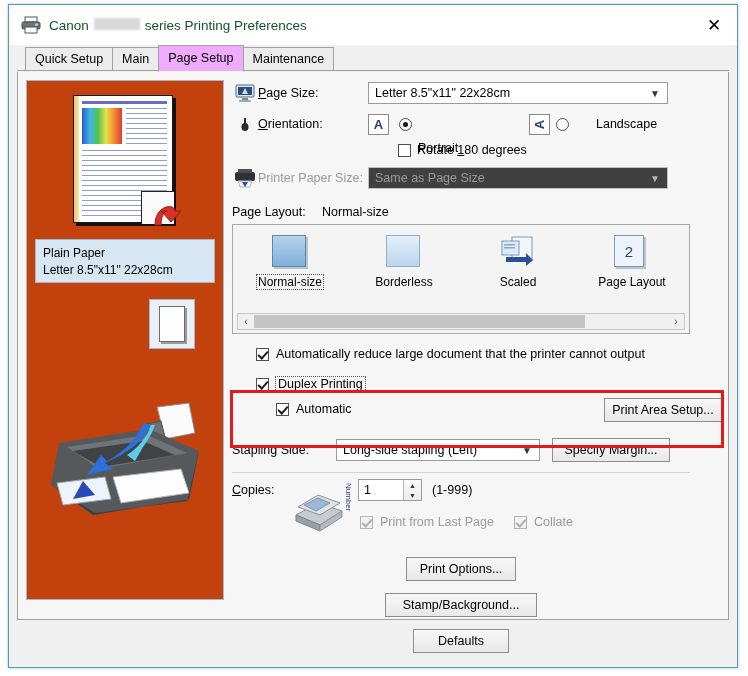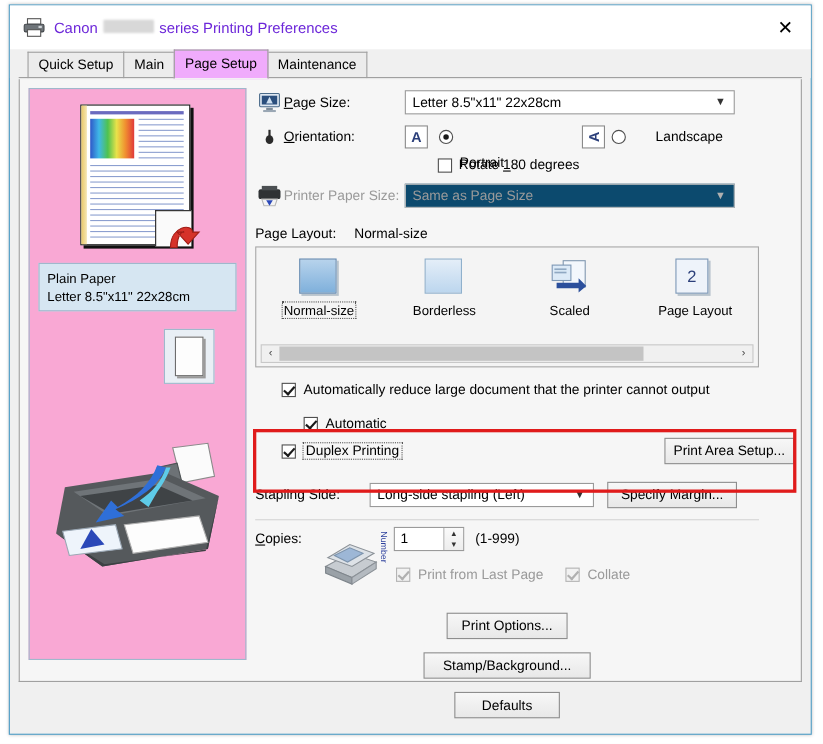--- a/index.html
+++ b/index.html
@@ -33,21 +33,21 @@
     box-sizing: border-box;
   }
   .title-icon {
     width: 20px; height: 18px;
     margin-right: 8px;
     flex: 0 0 auto;
     position: relative;
   }
   .title-text {
     font-size: 13.5px;
-    color: #6d28d9;
+    color: #14532d;
     white-space: nowrap;
     display: flex;
     align-items: baseline;
   }
   .title-blur {
     display: inline-block;
     width: 46px; height: 12px;
     background: #d8d8d8;
     margin: 0 5px;
     border-radius: 1px;
@@ -108,21 +108,21 @@
     background: #f6f6f6;
     border: 1px solid #a0a0a0;
     border-top: none;
     box-sizing: border-box;
   }
   
   .preview {
     position: absolute;
     left: 8px; top: 8px;
     width: 198px; height: 520px;
-    background: #f9a8d4;
+    background: #c2410c;
     border: 1px solid #9fb8cc;
     box-sizing: border-box;
   }
   .doc-thumb {
     position: absolute;
     left: 46px; top: 14px;
     width: 104px; height: 132px;
   }
   .doc-page {
     position: absolute; left: 0; top: 0;
@@ -208,21 +208,21 @@
     background: #fff;
     height: 22px;
     display: flex; align-items: center;
     padding-left: 6px;
     font-size: 12.5px;
     box-sizing: border-box;
     position: relative;
     cursor: default;
   }
   .combo.disabled {
-    background: #0c4a6e;
+    background: #404040;
     color: #9a9a9a;
     border-color: #c0c0c0;
   }
   .combo .chev {
     position: absolute;
     right: 7px; top: 50%;
     transform: translateY(-50%);
     font-size: 10px;
     color: #333;
   }
@@ -637,27 +637,27 @@
           <div class="arrow">›</div>
         </div>
       </div>
 
       <div class="row" style="height:28px;margin-top:6px;padding-left:24px;">
         <span class="cb checked"></span>
         <span class="label" style="margin-left:7px;">Automatically reduce large document that the printer cannot output</span>
       </div>
 
       <div style="position:relative;height:62px;margin-top:4px;">
+        <div class="row" style="height:24px;padding-left:24px;">
+          <span class="cb checked"></span>
+          <span class="label focus-dotted" style="margin-left:7px;">Duplex Printing</span>
+        </div>
         <div class="row" style="height:26px;padding-left:44px;">
           <span class="cb checked"></span>
           <span class="label" style="margin-left:7px;">Automatic</span>
-        </div>
-        <div class="row" style="height:24px;padding-left:24px;">
-          <span class="cb checked"></span>
-          <span class="label focus-dotted" style="margin-left:7px;">Duplex Printing</span>
         </div>
         <div class="btn" style="position:absolute;right:0px;top:26px;width:118px;">Print Area Setup...</div>
       </div>
 
       <div class="row" style="height:28px;margin-top:2px;">
         <div class="label" style="width:104px;">Stapling Side:</div>
         <div class="combo" style="width:204px;">
           <span>Long-side stapling (Left)</span>
           <span class="chev">▼</span>
         </div>

